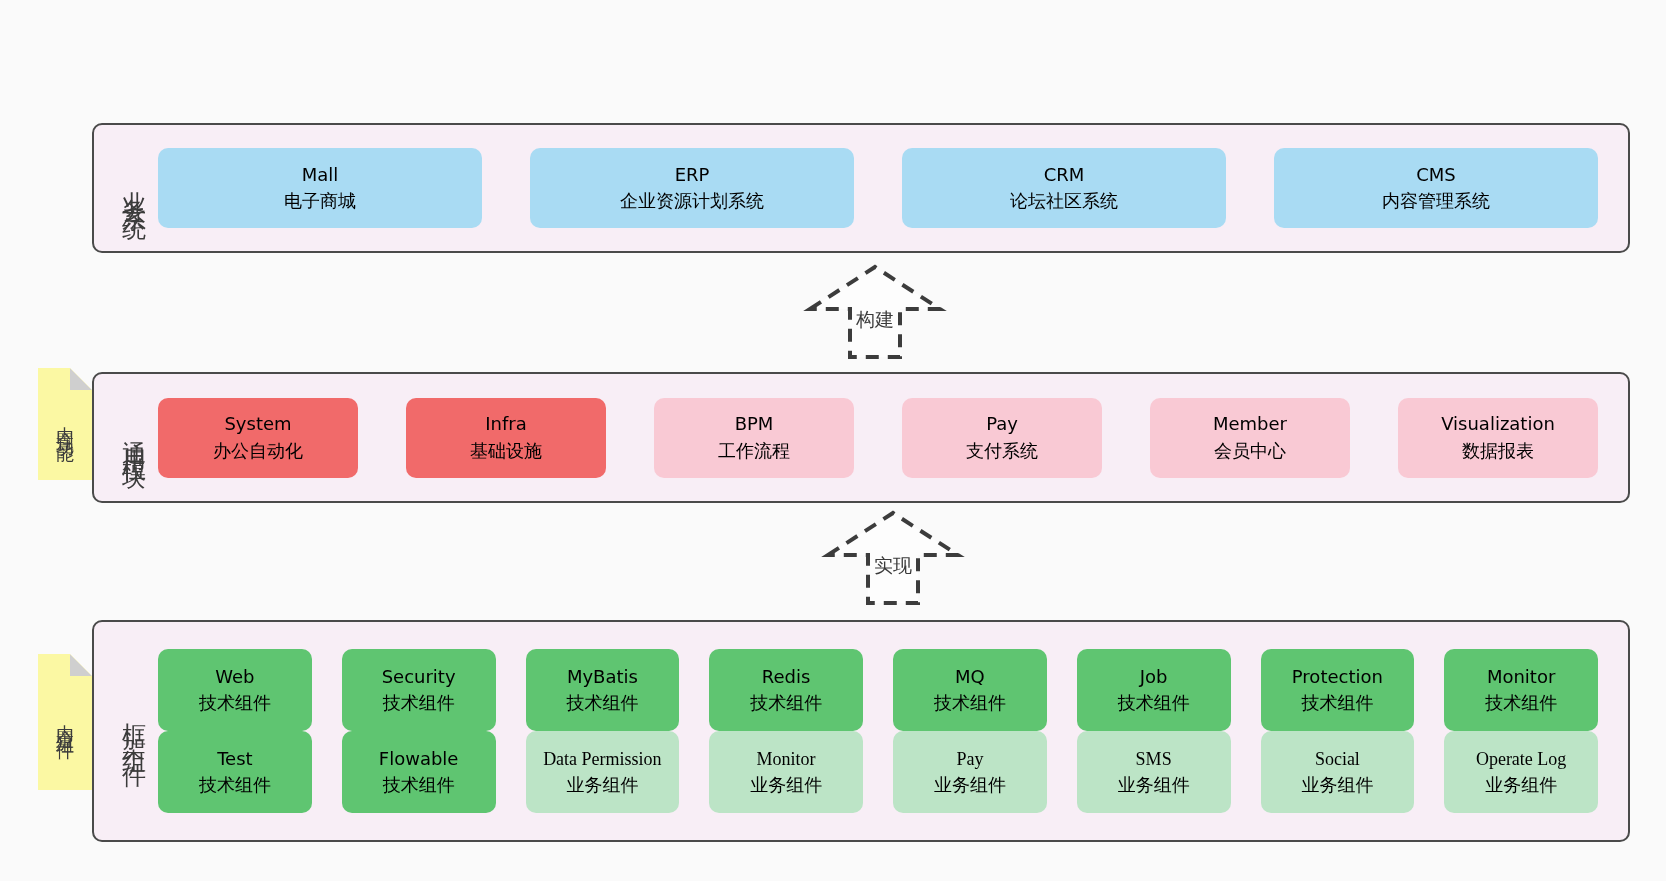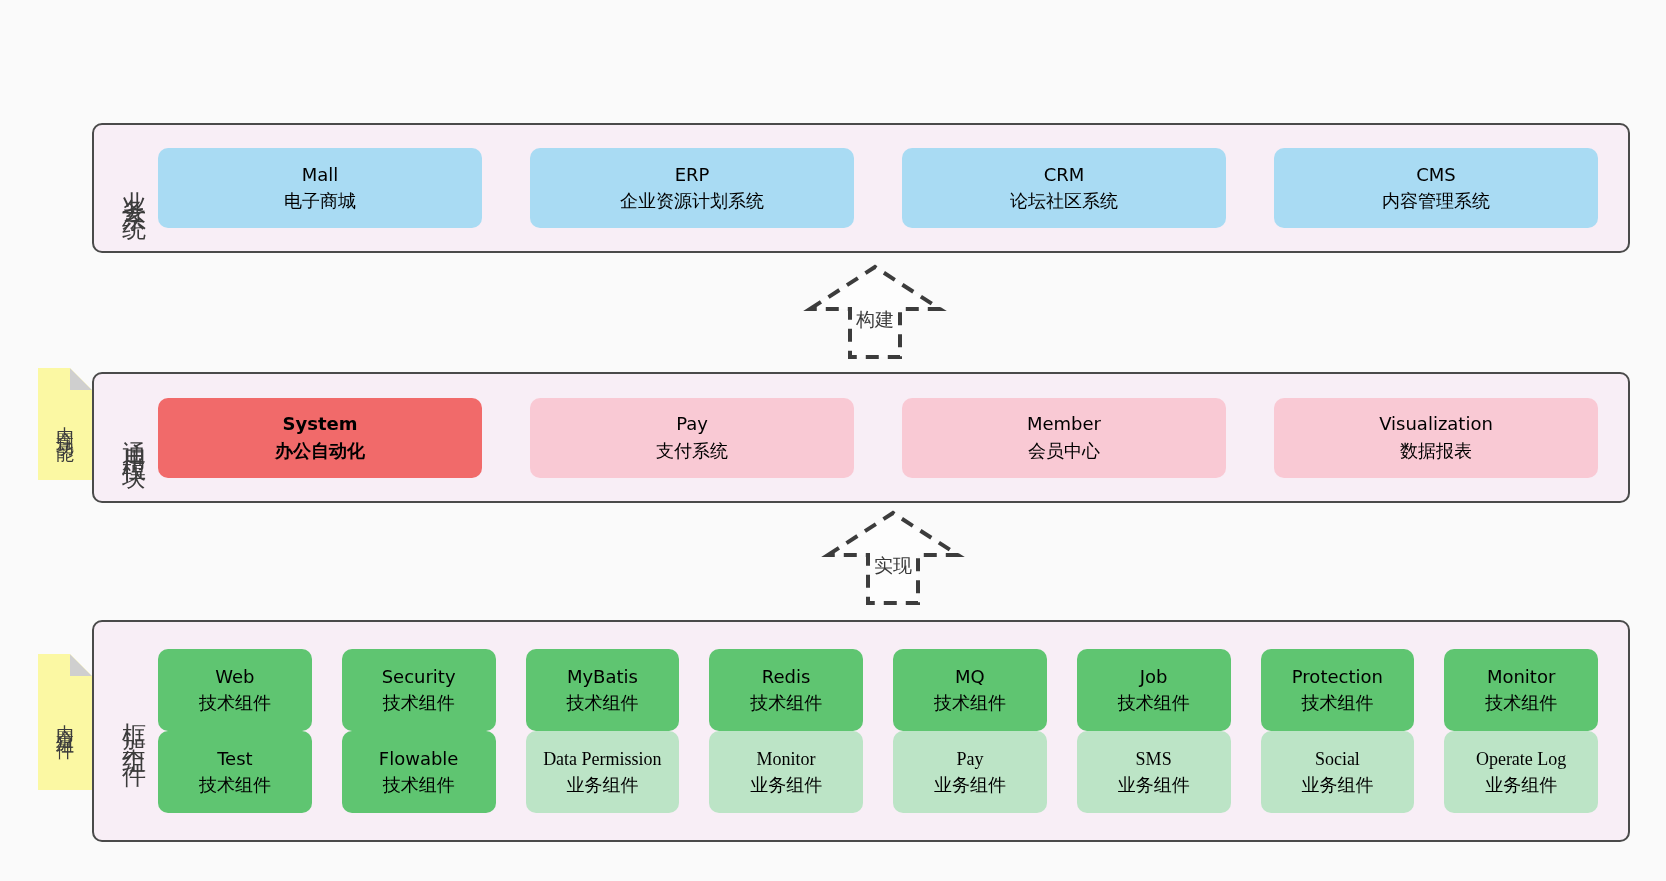--- a/index.html
+++ b/index.html
@@ -63,21 +63,21 @@
     justify-content:center;
     align-items:center;
     text-align:center;
     font-size:18px;
     line-height:1.45;
     color:#000000;
   }
   .rows .box{height:82px;}
   .box span{display:block;}
   .blue{background:#a9dbf3;}
-  .red{background:#f16a6a;font-weight:bold;}
+  .red{background:#f16a6a;}
   .pink{background:#f9c9d4;}
   .green-dark{background:#5fc571;}
   .green-light{background:#bce4c6;font-family:Liberation Serif, serif;}
 
   
   .sticky-tab{
     position:absolute;left:38px;width:54px;
     background:#fbf8a3;
     clip-path:polygon(0 0, calc(100% - 22px) 0, 100% 22px, 100% 100%, 0 100%);
     display:flex;
@@ -151,20 +151,28 @@
     <div class="tab-text">内置功能</div>
   </div>
 
   <section class="layer layer-middle">
     <div class="layer-label">通用模块</div>
     <div class="boxes">
       <div class="box red">
         <span>System</span>
         <span>办公自动化</span>
       </div>
+      <div class="box red">
+        <span>Infra</span>
+        <span>基础设施</span>
+      </div>
+      <div class="box pink">
+        <span>BPM</span>
+        <span>工作流程</span>
+      </div>
       <div class="box pink">
         <span>Pay</span>
         <span>支付系统</span>
       </div>
       <div class="box pink">
         <span>Member</span>
         <span>会员中心</span>
       </div>
       <div class="box pink">
         <span>Visualization</span>

